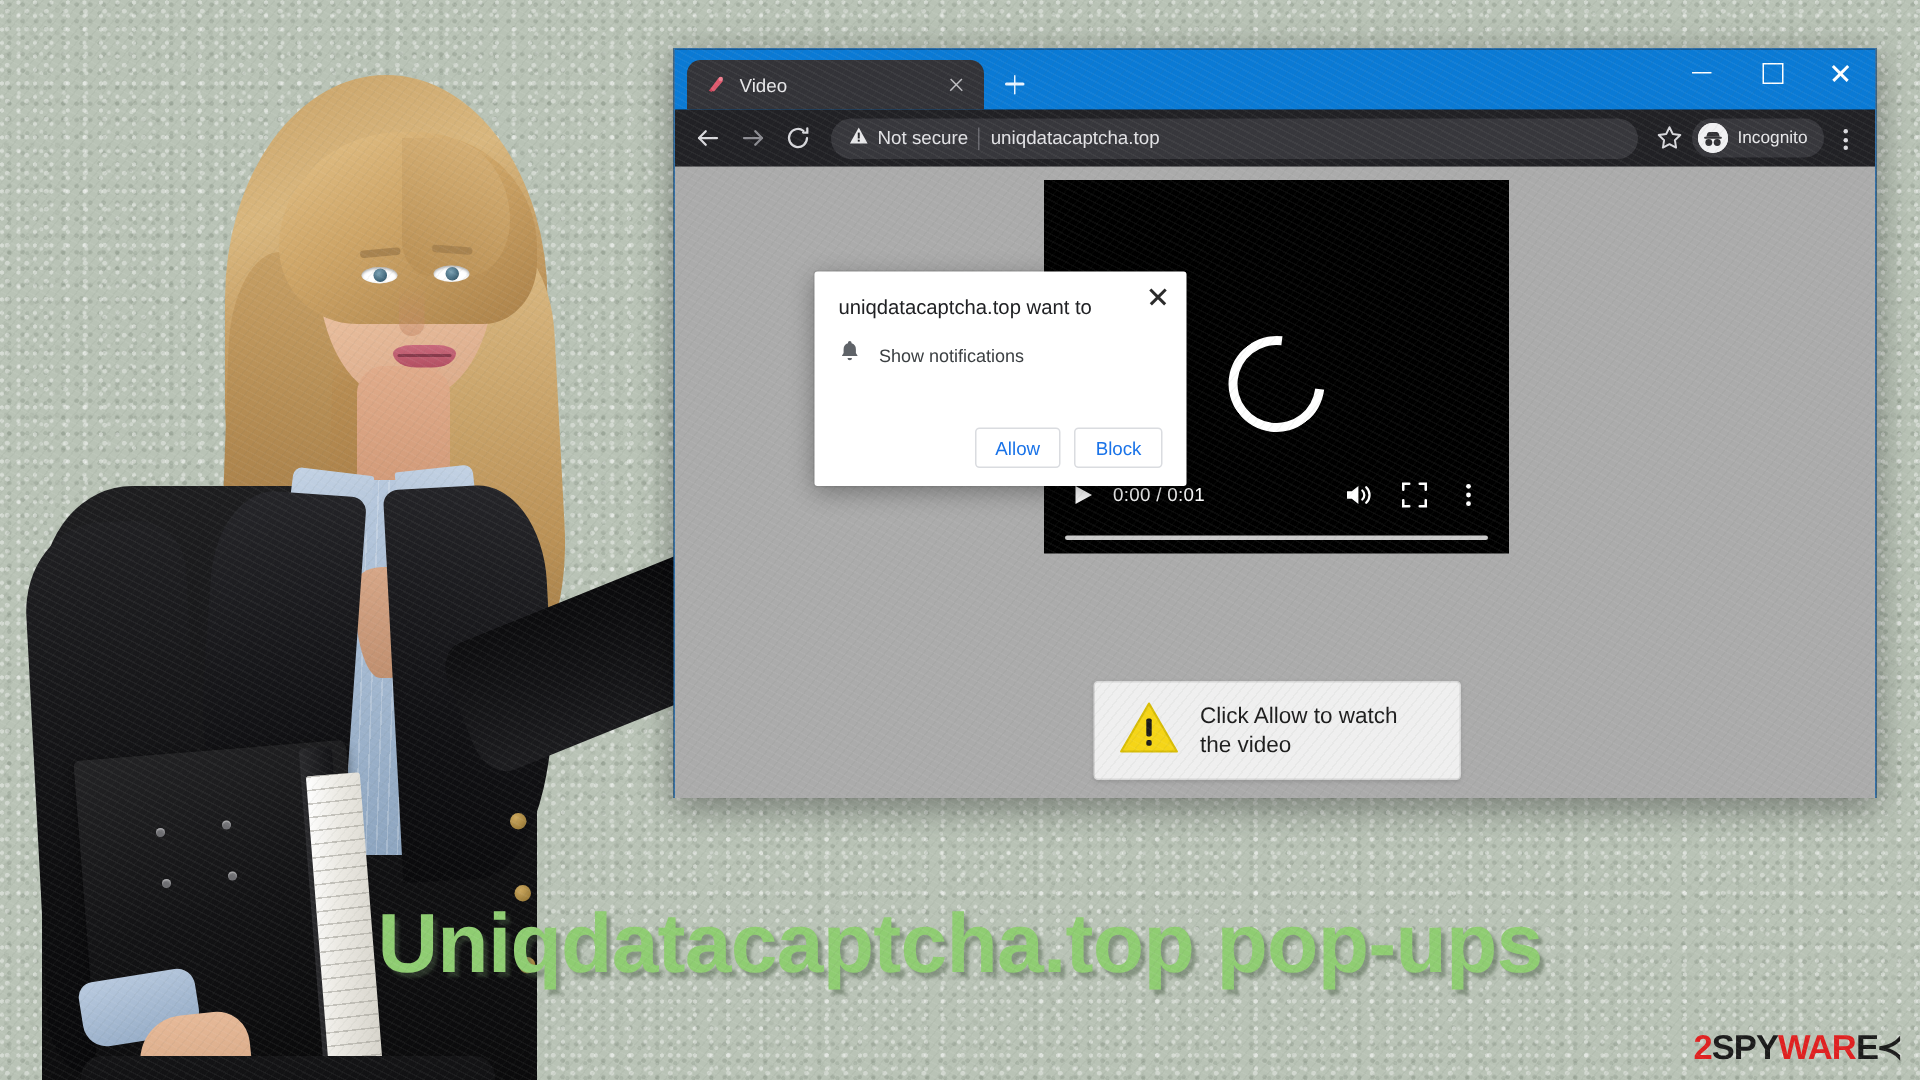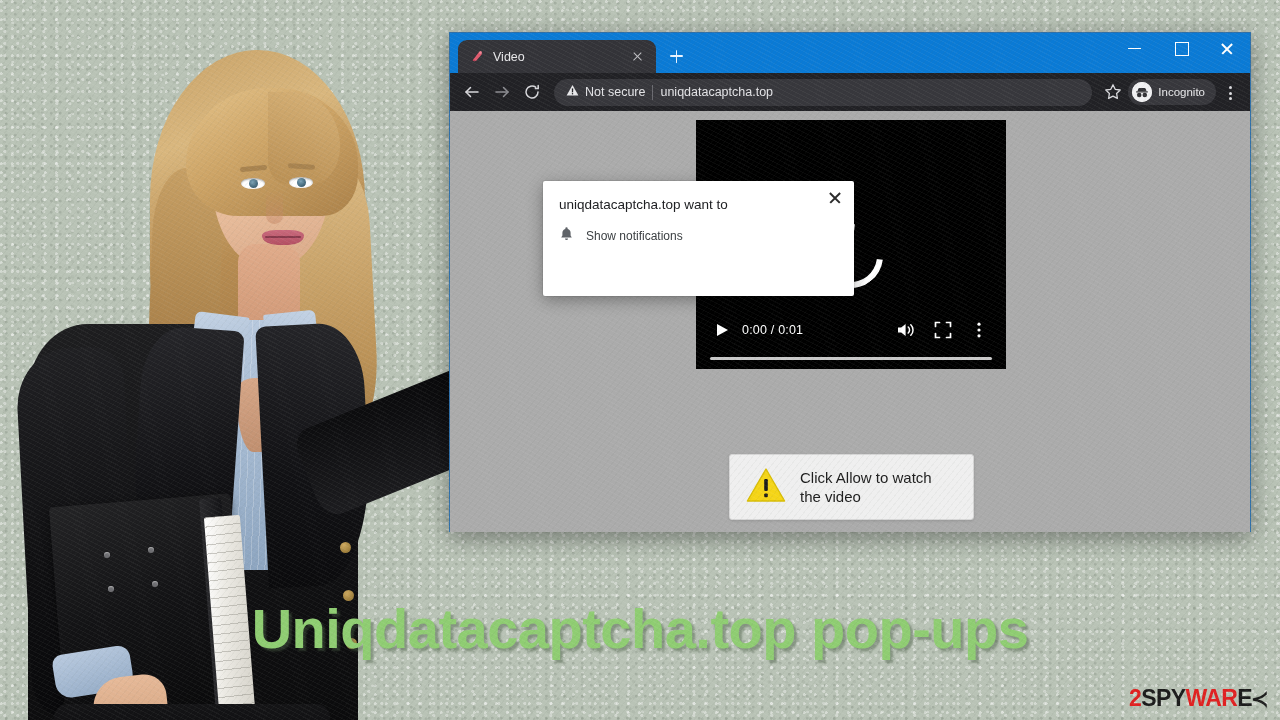--- a/index.html
+++ b/index.html
@@ -317,21 +317,21 @@
   .callout {
     position: absolute; left: 279px; top: 343px; width: 245px; height: 66px;
     background: #efefef; border: 1px solid #d6d6d6; border-radius: 3px;
     display: flex; align-items: center; gap: 14px; padding: 0 16px;
     box-shadow: 0 1px 3px rgba(0,0,0,.12);
   }
   .callout-text { font-size: 15px; color: #1c1c1c; line-height: 1.28; }
 
   
   .permdlg {
-    position: absolute; left: 93px; top: 70px; width: 311px;
+    position: absolute; left: 93px; top: 70px; width: 248px;
     background: #fff; border-radius: 2px;
     box-shadow: 0 4px 16px rgba(0,0,0,.32), 0 0 0 1px rgba(0,0,0,.06);
     padding: 16px 16px 12px 16px;
     z-index: 5;
   }
   .dlg-close {
     position: absolute; right: 9px; top: 7px; width: 20px; height: 20px;
   }
   .dlg-close::before, .dlg-close::after {
     content:""; position:absolute; left: 3px; top: 9.3px; width: 14px; height: 1.5px; background:#2b2b2b;
@@ -562,20 +562,24 @@
         <div class="dlg-title">uniqdatacaptcha.top want to</div>
         <div class="dlg-row">
           <span>
             <svg width="15" height="16" viewBox="0 0 15 16" fill="#5f6368">
               <path d="M7.5 1.3 a1.2 1.2 0 0 1 1.2 1.2 v.4 a4.1 4.1 0 0 1 2.9 3.9 v2.6 l1.2 2 H2.2 l1.2-2 V6.8 a4.1 4.1 0 0 1 2.9-3.9 v-.4 a1.2 1.2 0 0 1 1.2-1.2 Z"></path>
               <path d="M6 12.6 h3 a1.5 1.5 0 0 1-3 0 Z"></path>
             </svg>
           </span>
           <span class="dlg-row-label">Show notifications</span>
         </div>
+        <div class="dlg-actions">
+          <button class="dlg-btn">Allow</button>
+          <button class="dlg-btn">Block</button>
+        </div>
       </div>
 
     </div>
   </div>
 
   <div id="headline">Uniqdatacaptcha.top pop-ups</div>
 
   <div id="logo">
     <span class="lg-red">2</span>
       <span class="lg-dark">SPY</span>

